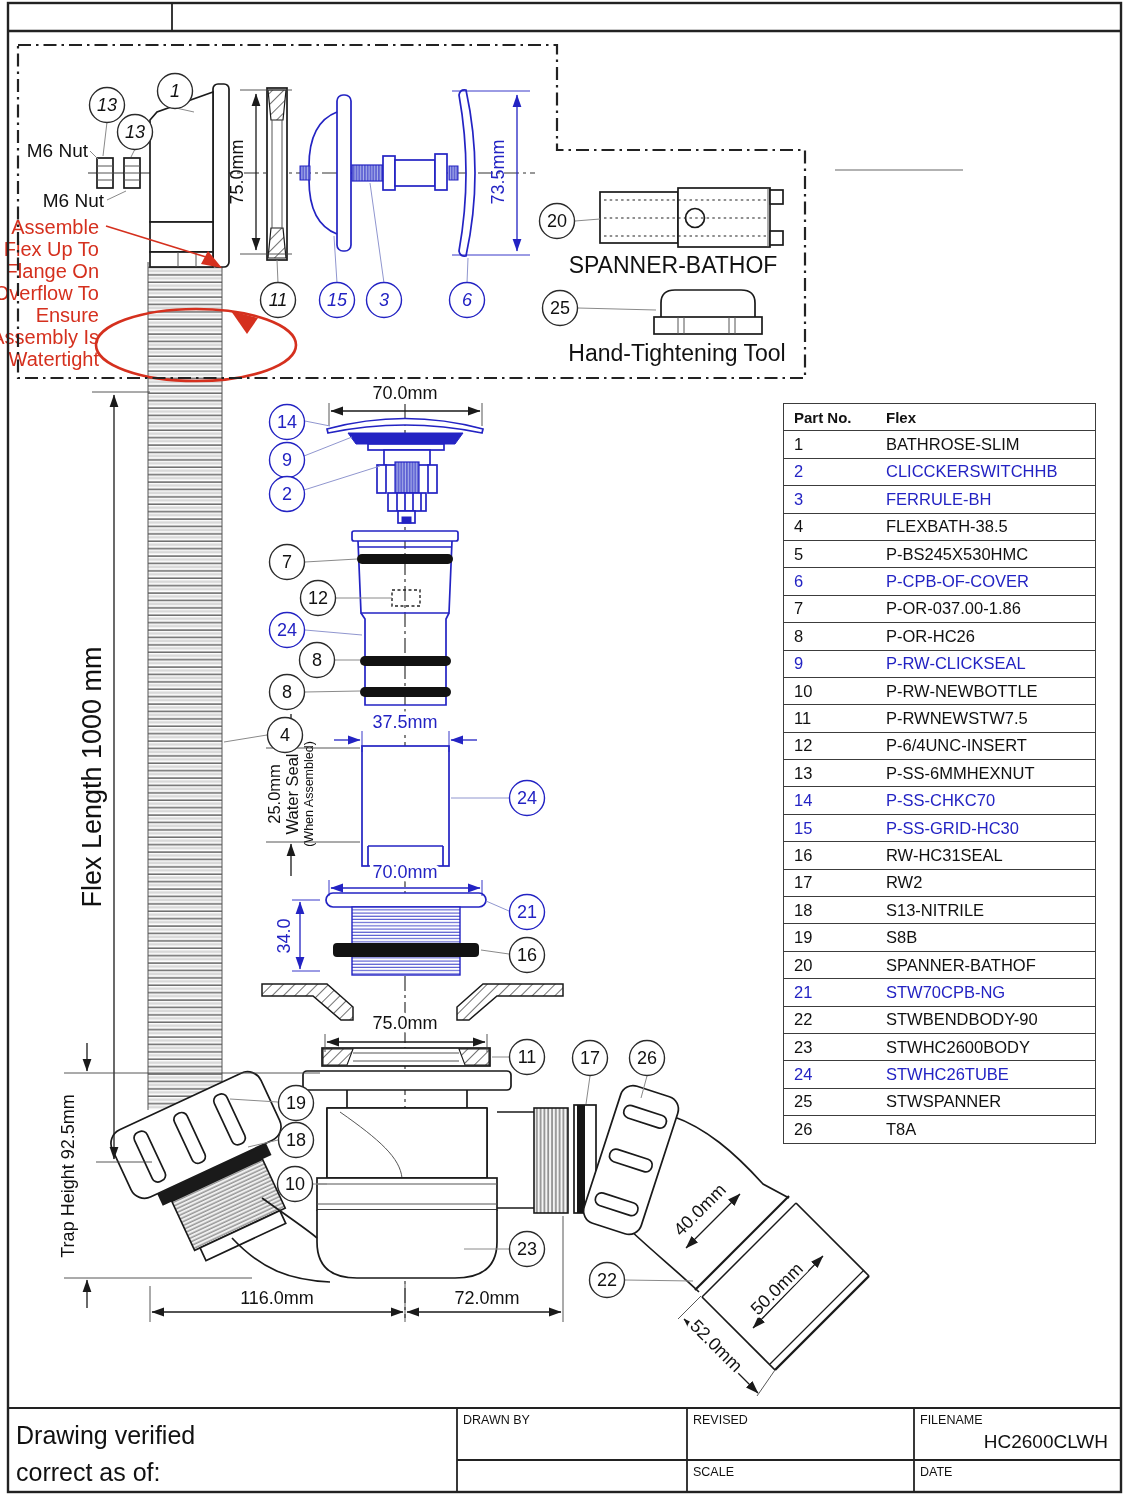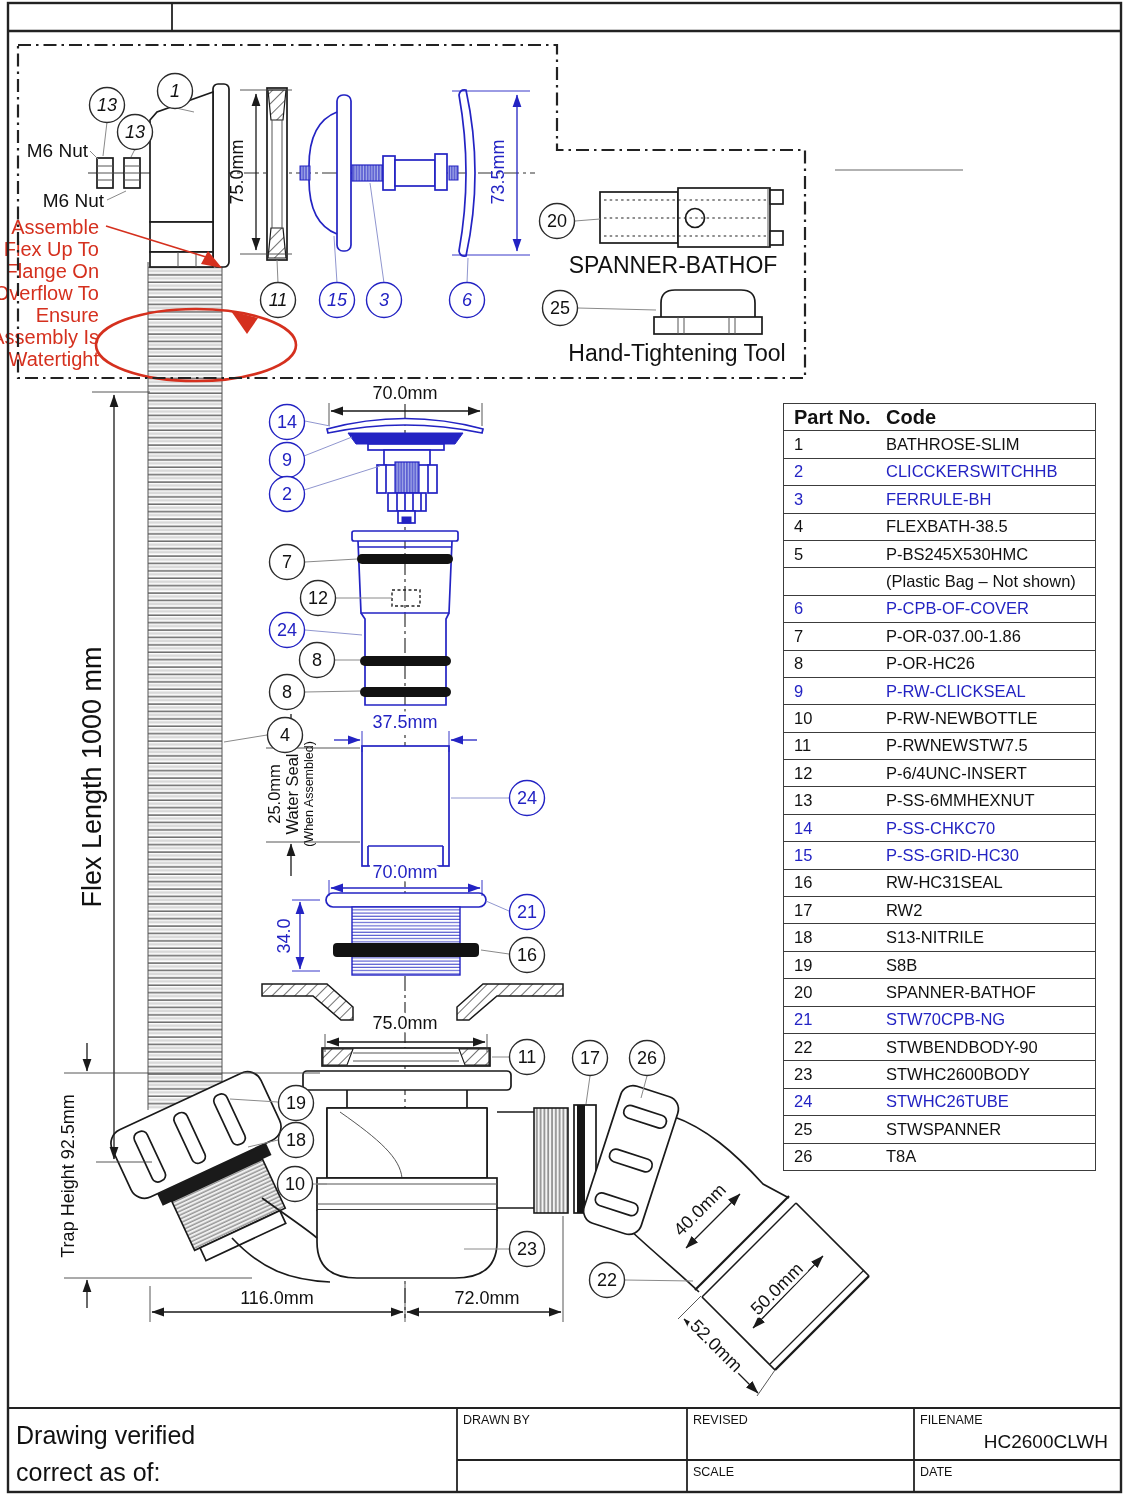--- a/index.html
+++ b/index.html
@@ -34,21 +34,21 @@
   .redln{stroke:var(--red);stroke-width:1.6;fill:none;}
   .redthick{stroke:var(--red);stroke-width:2.6;fill:none;}
   .lbl{font-size:23px;text-anchor:middle;}
   .frame{fill:none;stroke:#222;stroke-width:2.4;}
   
   #ptable{position:absolute;left:783px;top:403px;width:313px;border-collapse:collapse;
           border:1.6px solid #3c3c3c;table-layout:fixed;}
   #ptable td,#ptable th{border-top:1.2px solid #3c3c3c;border-bottom:1.2px solid #3c3c3c;
           height:26.4px;padding:0;font-size:16.5px;white-space:nowrap;overflow:hidden;
           text-align:left;vertical-align:middle;color:#111;}
-  #ptable th{font-size:20px;font-weight:bold;}
+  #ptable th{font-size:15px;font-weight:bold;}
   #ptable .pn{width:92px;padding-left:10px;}
   #ptable tr.blue td{color:var(--blue);}
 </style>
 </head>
 <body>
 
 <div id="page">
 <svg width="1129" height="1501" viewBox="0 0 1129 1501">
   <defs>
     <marker id="maB" viewBox="0 0 12 10" refX="11.5" refY="5" markerWidth="13" markerHeight="11" markerUnits="userSpaceOnUse" orient="auto-start-reverse">
@@ -526,45 +526,41 @@
     <text x="920" y="1476" font-size="12.5">DATE</text>
     <text x="1108" y="1448" font-size="19" text-anchor="end">HC2600CLWH</text>
   </g>
 </svg>
 
 
 <table id="ptable">
   <tbody>
         <tr>
     <th class="pn">Part No.</th>
-    <th>Code</th>
+    <th>Flex</th>
   </tr>
   <tr class="">
           <td class="pn">1</td>
           <td>BATHROSE-SLIM</td>
         </tr>
   <tr class="blue">
           <td class="pn">2</td>
           <td>CLICCKERSWITCHHB</td>
         </tr>
   <tr class="blue">
           <td class="pn">3</td>
           <td>FERRULE-BH</td>
         </tr>
   <tr class="">
           <td class="pn">4</td>
           <td>FLEXBATH-38.5</td>
         </tr>
   <tr class="">
           <td class="pn">5</td>
           <td>P-BS245X530HMC</td>
-        </tr>
-  <tr class="">
-          <td class="pn"></td>
-          <td>(Plastic Bag – Not shown)</td>
         </tr>
   <tr class="blue">
           <td class="pn">6</td>
           <td>P-CPB-OF-COVER</td>
         </tr>
   <tr class="">
           <td class="pn">7</td>
           <td>P-OR-037.00-1.86</td>
         </tr>
   <tr class="">

